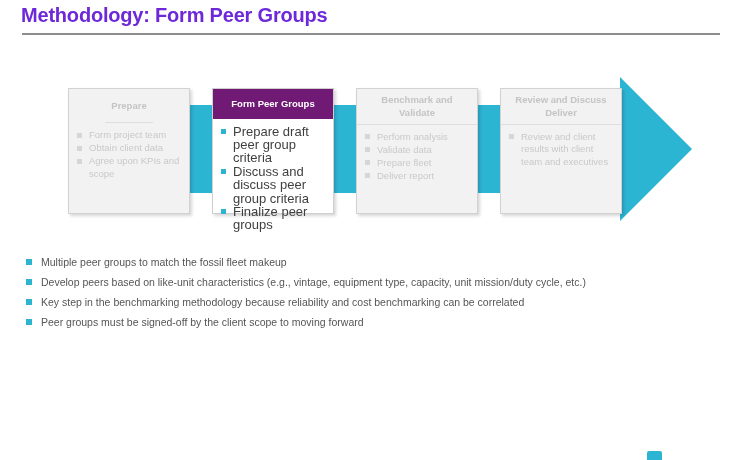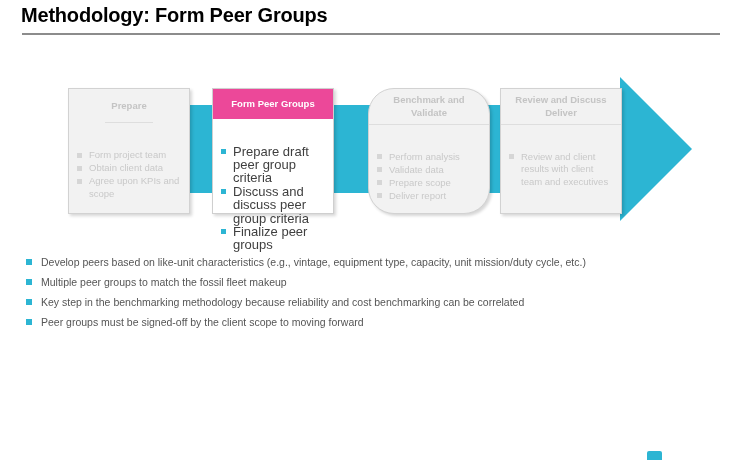--- a/index.html
+++ b/index.html
@@ -16,21 +16,21 @@
     -webkit-font-smoothing: antialiased;
   }
 
   
   #slide-title {
     position: absolute;
     left: 21px;
     top: 4px;
     font-size: 20px;
     font-weight: bold;
-    color: #000000;
+    color: #6d28d9;
     letter-spacing: -0.2px;
     white-space: nowrap;
   }
   #title-rule {
     position: absolute;
     left: 22px;
     top: 33px;
     width: 698px;
     height: 0;
     border-top: 2px solid #8c8c8c;
@@ -70,50 +70,49 @@
     height: 126px;
     box-sizing: border-box;
     border: 1px solid #d2d2d2;
     background: #f2f2f2;
     box-shadow: 2px 2px 3px rgba(0,0,0,0.16);
     display: flex;
     flex-direction: column;
   }
   .stage-box.stage-1 { left: 68px; align-items: center; }
   .stage-box.stage-2 { left: 212px; background: #ffffff; border-color: #cfcfcf; }
-  .stage-box.stage-3 { left: 368px; border-radius: 26px; }
+  .stage-box.stage-3 { left: 356px; }
   .stage-box.stage-4 { left: 500px; }
 
   .stage-header {
     flex: 0 0 auto;
     min-height: 34px;
     display: flex;
     align-items: center;
     justify-content: center;
     text-align: center;
     font-size: 9.5px;
     font-weight: bold;
     color: #c4c4c4;
     line-height: 1.35;
     padding: 5px 6px 4px 6px;
     box-sizing: border-box;
     border-bottom: 1px solid #dedede;
   }
   .stage-box.stage-2 .stage-header {
-    background: #ec4899;
+    background: #701a75;
     color: #ffffff;
     border-bottom: none;
     min-height: 30px;
   }
 
   .stage-body {
     flex: 1 1 auto;
     padding: 6px 7px 20px 8px;
     box-sizing: border-box;
-    margin-top: 20px;
   }
   .stage-list {
     list-style: none;
     margin: 0;
     padding: 0;
   }
   .stage-list li {
     position: relative;
     padding-left: 12px;
     font-size: 9.5px;
@@ -211,37 +210,37 @@
       </ul>
     </div>
   </div>
 
   <div class="stage-box stage-3">
     <div class="stage-header">Benchmark and Validate</div>
     <div class="stage-body">
       <ul class="stage-list">
         <li>Perform analysis</li>
         <li>Validate data</li>
-        <li>Prepare scope</li>
+        <li>Prepare fleet</li>
         <li>Deliver report</li>
       </ul>
     </div>
   </div>
 
   <div class="stage-box stage-4">
     <div class="stage-header">Review and Discuss Deliver</div>
     <div class="stage-body">
       <ul class="stage-list">
         <li>Review and client results with client team and executives</li>
       </ul>
     </div>
   </div>
 
 </div>
 
 <ul id="key-points">
+  <li>Multiple peer groups to match the fossil fleet makeup</li>
   <li>Develop peers based on like-unit characteristics (e.g., vintage, equipment type, capacity, unit mission/duty cycle, etc.)</li>
-  <li>Multiple peer groups to match the fossil fleet makeup</li>
   <li>Key step in the benchmarking methodology because reliability and cost benchmarking can be correlated</li>
   <li>Peer groups must be signed-off by the client scope to moving forward</li>
 </ul>
 
 <div id="corner-logo"></div>
 
 </body></html>

